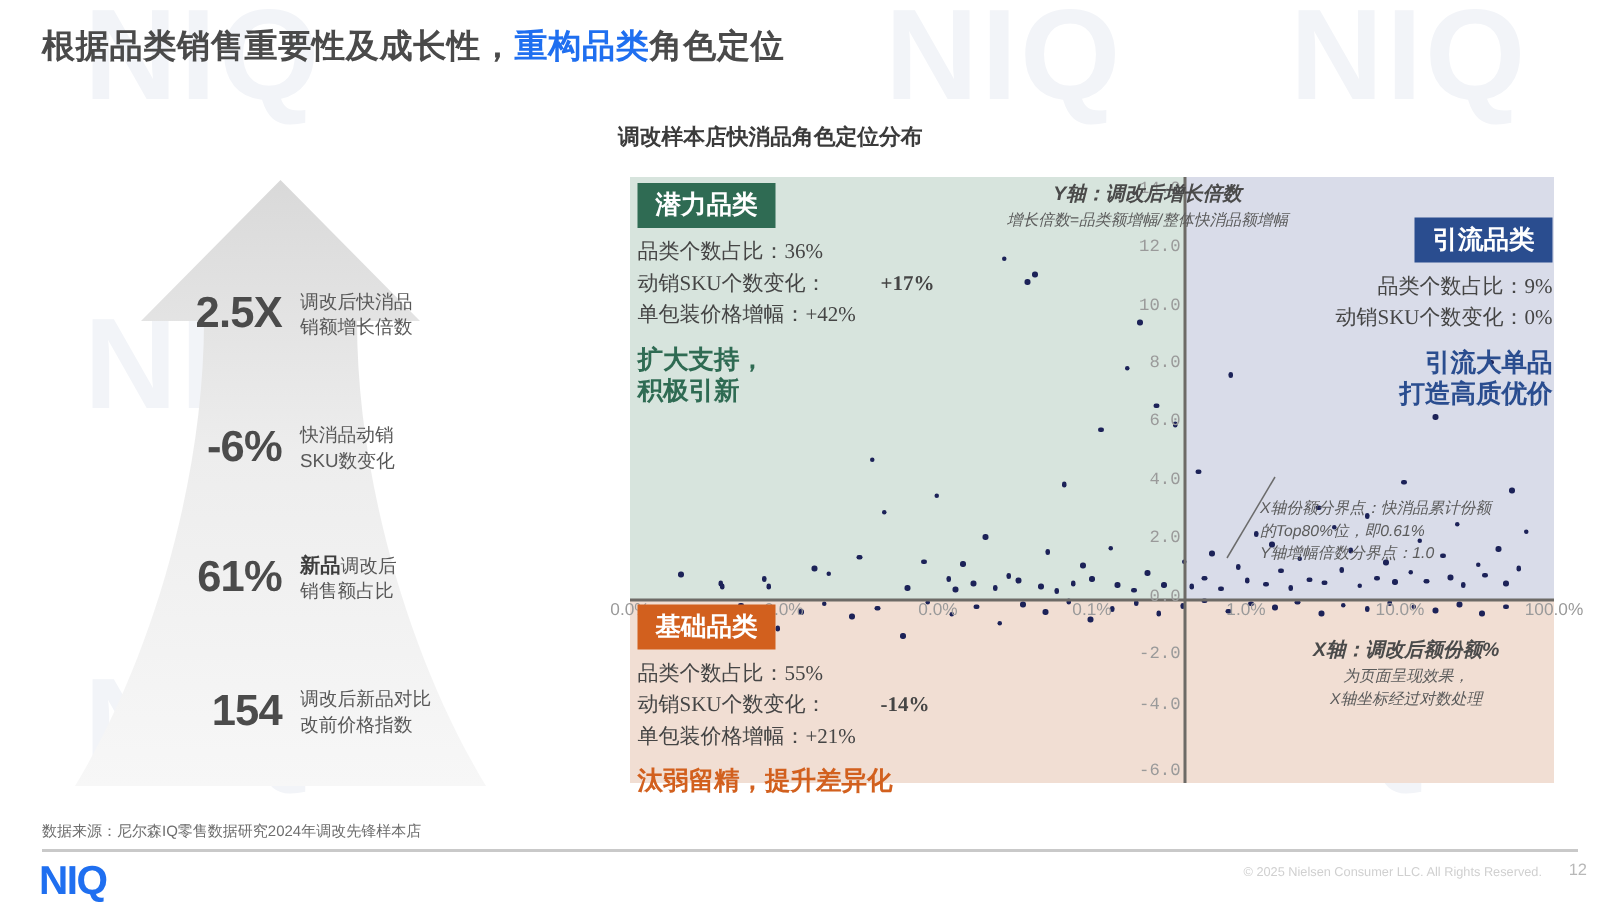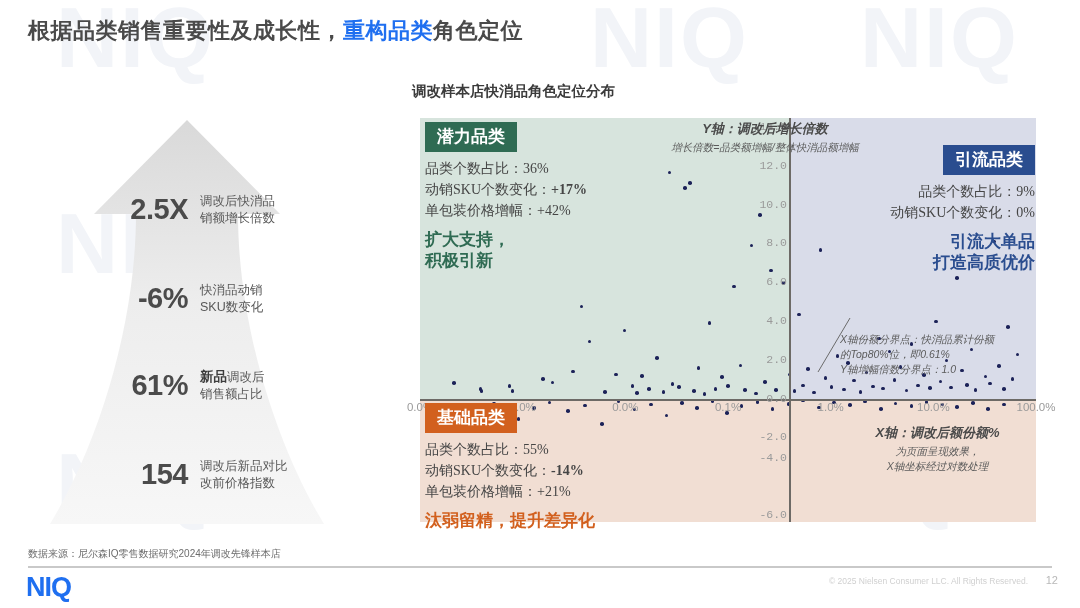--- a/index.html
+++ b/index.html
@@ -49,21 +49,21 @@
 
   .dot{position:absolute;width:3.6px;height:3.6px;border-radius:50%;background:#1c2258;}
 
   
   .qbox{position:absolute;z-index:6;}
   .qtag{display:inline-block;padding:3px 12px 4px;font-size:17px;font-weight:700;color:#fff;text-align:right;}
   .qtag.green{background:#2f6b53;}
   .qtag.blue{background:#2a4d8f;margin-top:23px;}
   .qtag.orange{background:#d2601e;}
   .qstats{font-size:14px;color:#454545;line-height:1.5;margin-top:6px;font-family:Liberation Serif, serif;}
-  .qstats b{font-weight:700;}
+  .qstats b{font-weight:700;margin-left:36px;}
   .qslogan{font-weight:700;font-size:17px;line-height:1.25;margin-top:8px;}
   .qslogan.green{color:#2f6b53;}
   .qslogan.blue{color:#2a4d8f;}
   .qslogan.orange{color:#d2601e;}
   .right-al{text-align:right;}
 
   .note{position:absolute;z-index:6;font-style:italic;color:#4a4a4a;}
   .note .hd{font-weight:700;font-size:13px;}
   .note .sb{font-size:10.5px;line-height:1.45;margin-top:2px;color:#5b5b5b;}
   .note.ctr{text-align:center;}
@@ -274,21 +274,21 @@
   <div class="ytick-col" id="yticks">
       <div class="ytick" style="top: 8px;">14.0</div>
       <div class="ytick" style="top: 46.8px;">12.0</div>
       <div class="ytick" style="top: 85.6px;">10.0</div>
       <div class="ytick" style="top: 124.4px;">8.0</div>
       <div class="ytick" style="top: 163.2px;">6.0</div>
       <div class="ytick" style="top: 202px;">4.0</div>
       <div class="ytick" style="top: 240.8px;">2.0</div>
       <div class="ytick" style="top: 279.6px;">0.0</div>
       <div class="ytick" style="top: 318.4px;">-2.0</div>
-      <div class="ytick" style="top: 339px;">-4.0</div>
+      <div class="ytick" style="top: 352px;">-4.0</div>
       <div class="ytick" style="top: 396px;">-6.0</div>
     </div>
   <div id="xticks">
       <div class="xtick" style="left: 0px;">0.0%</div>
       <div class="xtick" style="left: 102.667px;">0.0%</div>
       <div class="xtick" style="left: 205.333px;">0.0%</div>
       <div class="xtick" style="left: 308px;">0.1%</div>
       <div class="xtick" style="left: 410.667px;">1.0%</div>
       <div class="xtick" style="left: 513.333px;">10.0%</div>
       <div class="xtick" style="left: 616px;">100.0%</div>

